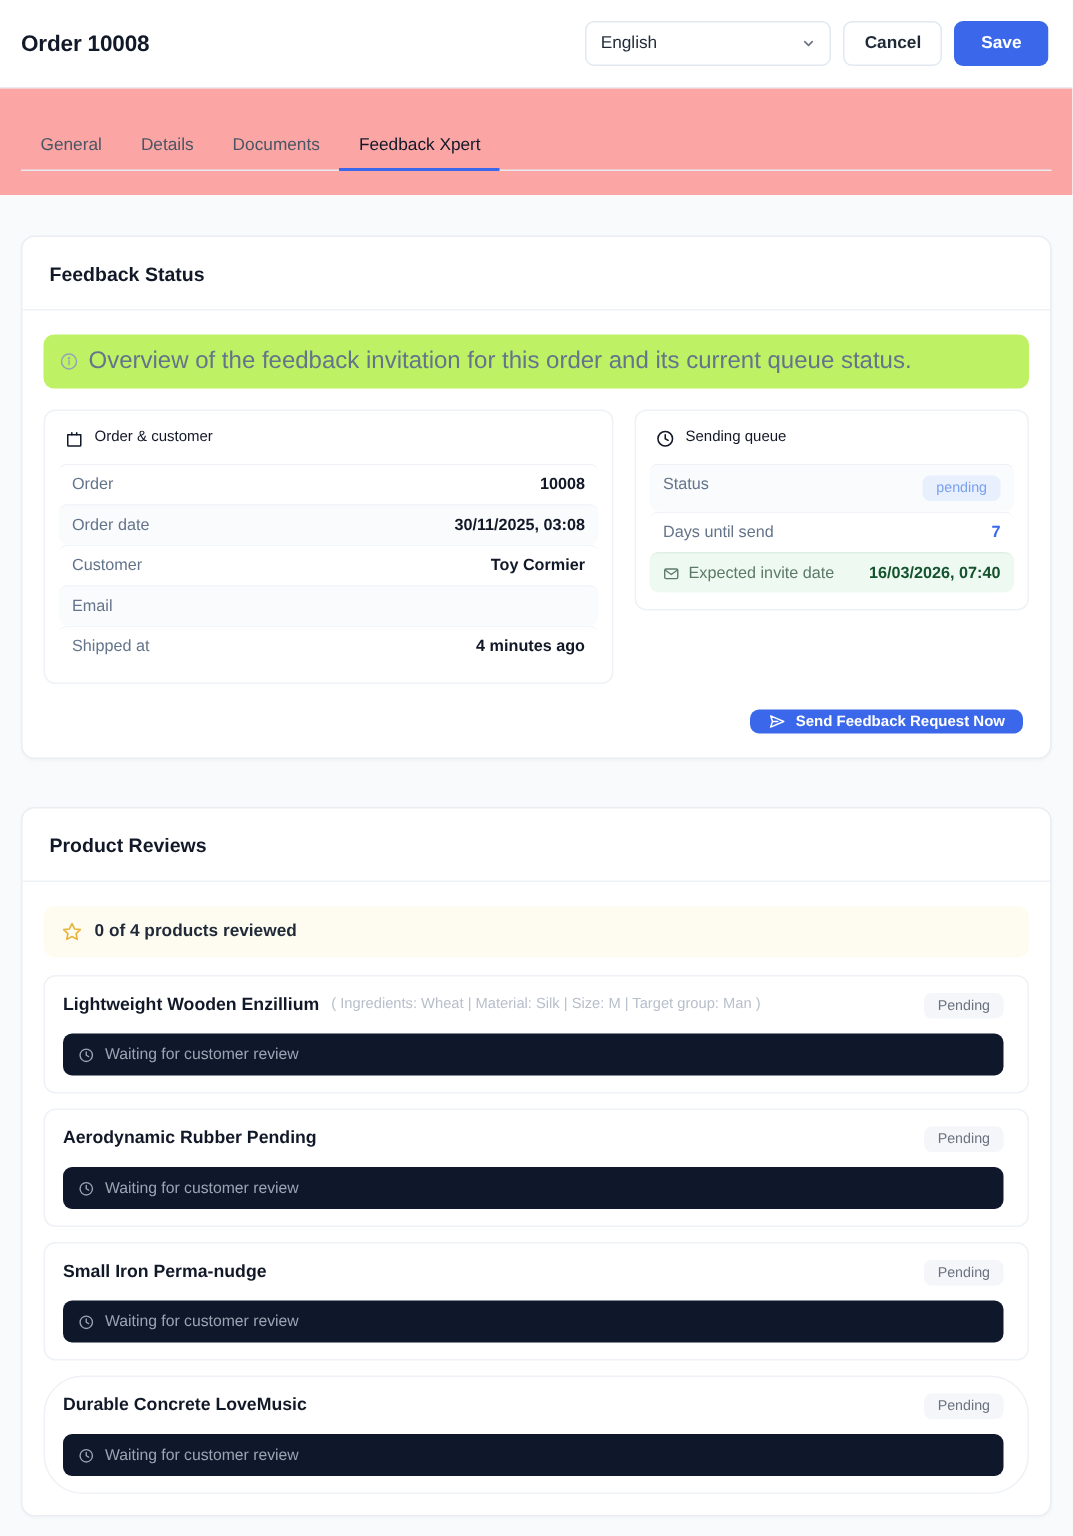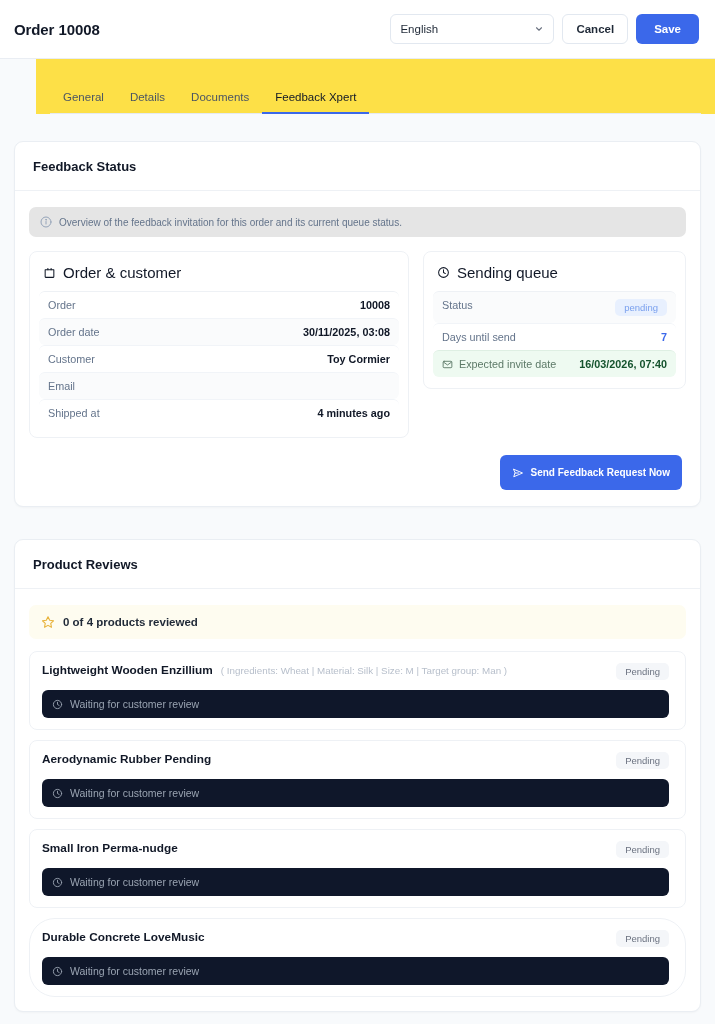--- a/index.html
+++ b/index.html
@@ -71,23 +71,22 @@
     padding: 0 13px;
   }
   .btn-save {
     background: #3b68ea;
     color: #ffffff;
     padding: 0 17px;
   }
 
   
   .tabs-wrap {
-    padding: 26px 14px 0 14px;
-    background: #fde047;
-    margin-left: 36px;
+    padding: 26px 14px 16px 14px;
+    background: #fca5a5;
   }
   .tabs {
     display: flex;
     gap: 0;
     border-bottom: 1px solid #e6eaf0;
   }
   .tab {
     font-size: 11.5px;
     color: #4b5563;
     padding: 6px 13px 9px 13px;
@@ -114,27 +113,27 @@
     padding: 17px 18px 16px 18px;
     border-bottom: 1px solid #eef1f5;
     font-size: 13px;
     font-weight: bold;
     color: #111827;
   }
   .card-body { padding: 16px 14px 14px 14px; }
 
   
   .info-banner {
-    background: #e5e5e5;
+    background: #bef264;
     border-radius: 7px;
     padding: 9px 11px;
     display: flex;
     align-items: center;
     gap: 7px;
-    font-size: 10px;
+    font-size: 16px;
     color: #64748b;
     margin-bottom: 14px;
   }
   .ico { flex: 0 0 auto; display: inline-flex; align-items: center; justify-content: center; }
 
   
   .panels {
     display: flex;
     gap: 14px;
     align-items: flex-start;
@@ -143,23 +142,23 @@
     border: 1px solid #eef1f5;
     border-radius: 8px;
     background: #ffffff;
     flex: 1 1 0;
     overflow: hidden;
   }
   .panel.left { flex: 0 0 380px; }
   .panel.right { flex: 1 1 auto; }
   .panel-title {
     display: flex;
-    align-items: center;
+    align-items: flex-start;
     gap: 7px;
-    font-size: 15px;
+    font-size: 10px;
     color: #111827;
     padding: 12px 13px 10px 13px;
   }
   .panel-list { padding: 0 9px 11px 9px; }
   .row {
     display: flex;
     align-items: flex-start;
     justify-content: space-between;
     gap: 8px;
     padding: 7px 9px;
@@ -201,21 +200,21 @@
 
   
   .send-wrap {
     display: flex;
     justify-content: flex-end;
     padding: 17px 4px 2px 0;
   }
   .btn-send {
     background: #3b68ea;
     color: #ffffff;
-    height: 35px;
+    height: 16px;
     border-radius: 6px;
     padding: 0 12px;
     font-size: 10px;
     font-weight: bold;
     display: inline-flex;
     align-items: center;
     gap: 7px;
     cursor: pointer;
   }
 

